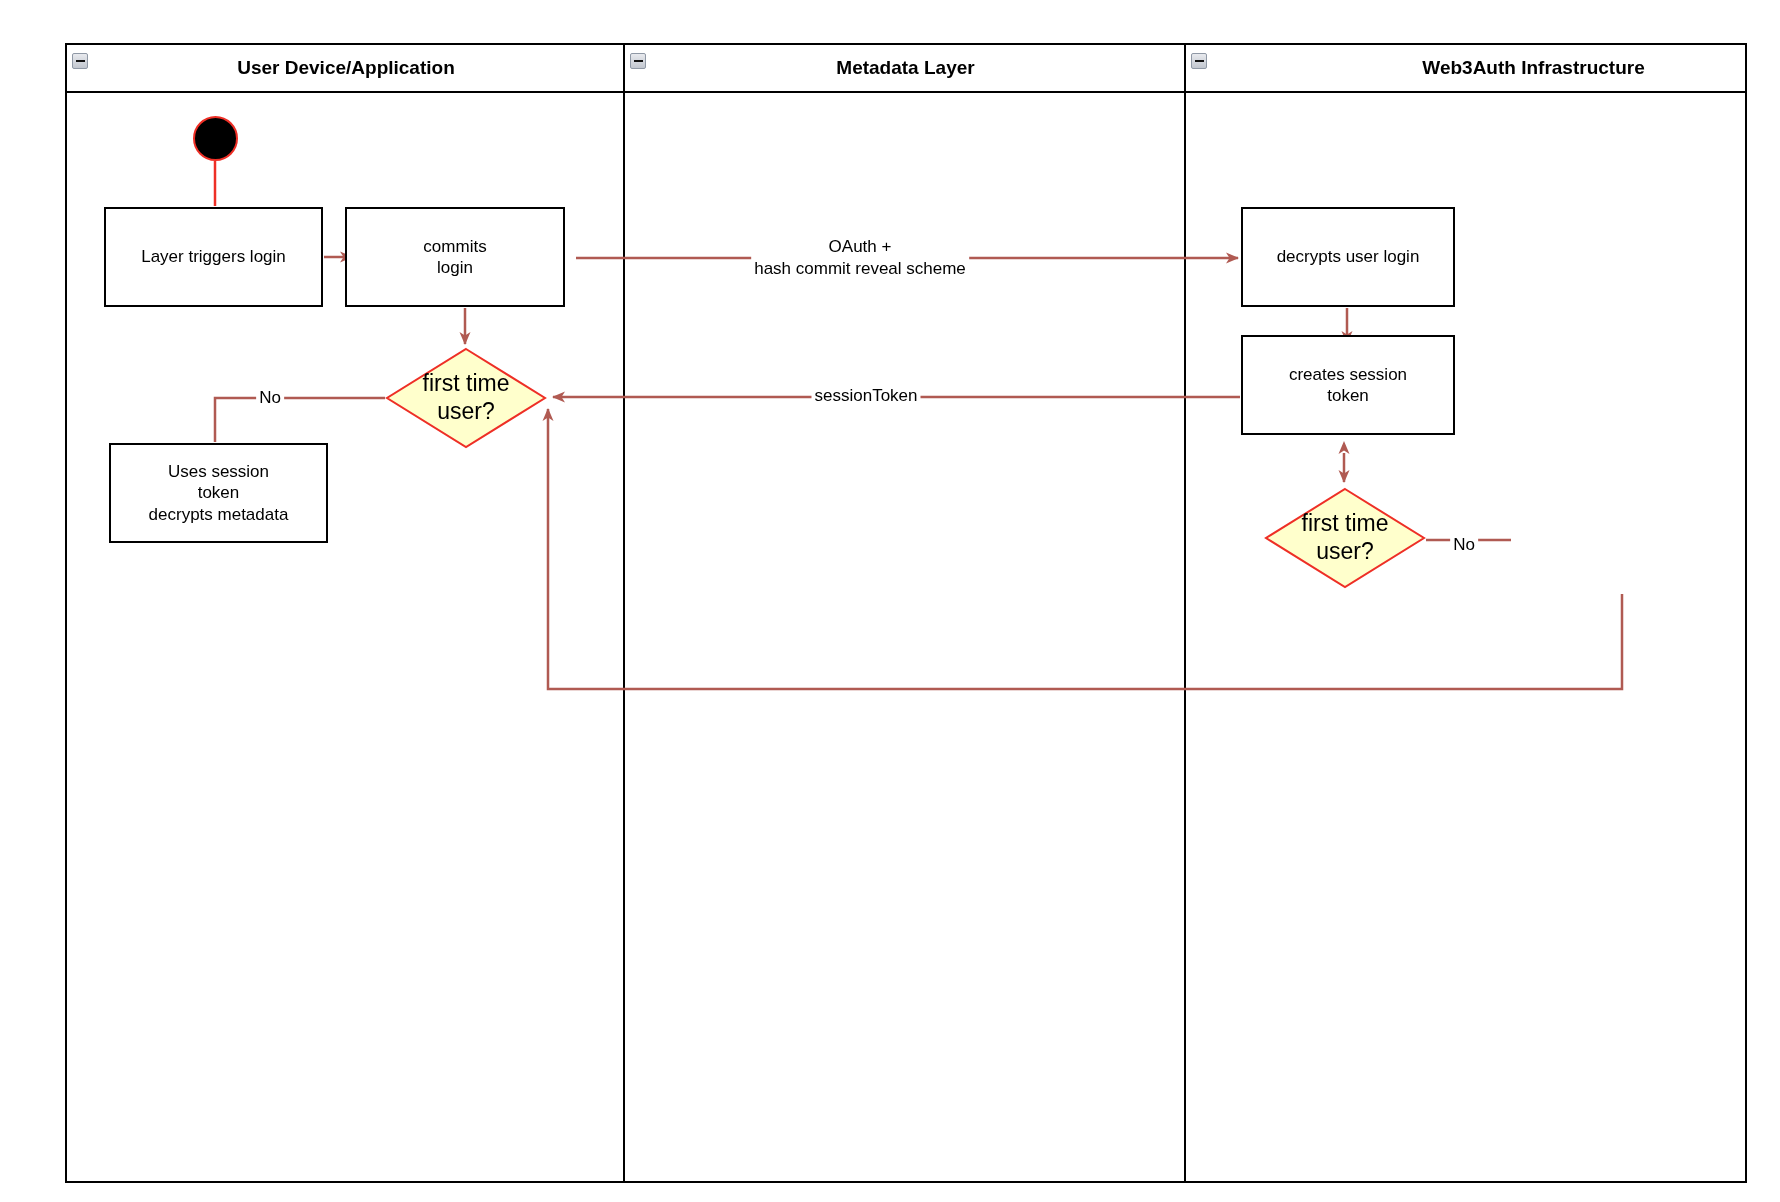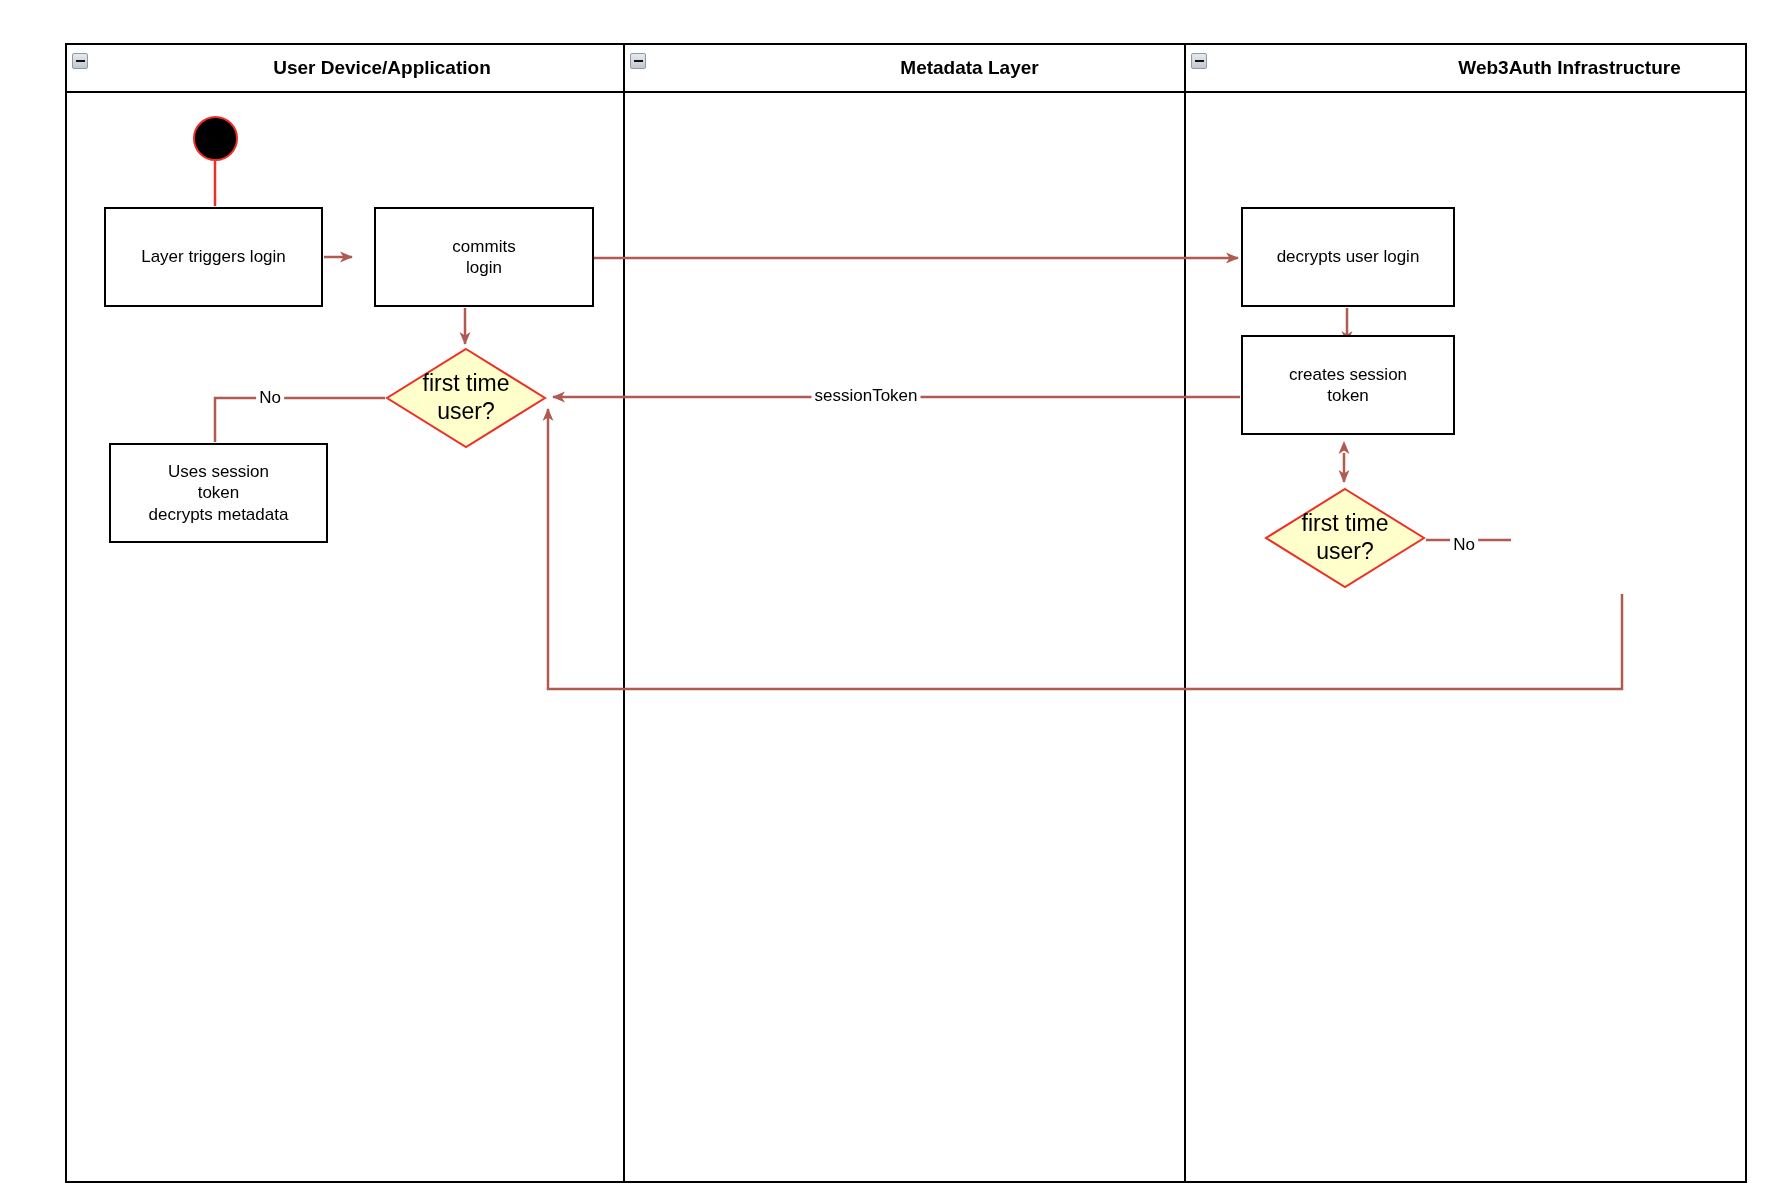--- a/index.html
+++ b/index.html
@@ -13,21 +13,21 @@
     position:relative;width:1780px;height:1202px;background:#ffffff;
     font-family:"Liberation Sans", sans-serif;color:#000;
     overflow:hidden;
   }
   
   .pool{position:absolute;left:65px;top:43px;width:1682px;height:1140px;
     border:2px solid var(--line);box-sizing:border-box;background:#fff;}
   .lane-header-sep{position:absolute;left:0;top:46px;width:100%;height:2px;background:var(--line);}
   .lane-divider{position:absolute;top:0;width:2px;height:100%;background:var(--line);}
   .lane-title{position:absolute;top:0;height:46px;display:flex;align-items:center;justify-content:center;
-    font-weight:bold;font-size:19px;padding-left:36px;}
+    font-weight:bold;font-size:19px;}
   .collapse-btn{position:absolute;top:8px;width:16px;height:16px;box-sizing:border-box;
     background:linear-gradient(#e8eaee,#c2c7cf);border:1px solid #8f98a5;border-radius:2px;
     display:flex;align-items:center;justify-content:center;cursor:pointer;}
   .collapse-btn .minus{width:9px;height:2.5px;background:#111;}
   
   .node{position:absolute;box-sizing:border-box;background:#fff;border:2px solid var(--line);
     display:flex;align-items:center;justify-content:center;text-align:center;
     font-size:17px;line-height:1.25;white-space:pre-line;z-index:2;}
   .start{position:absolute;box-sizing:border-box;border-radius:50%;background:#000;
     border:2px solid var(--red);z-index:2;}
@@ -46,21 +46,21 @@
 <body>
 
 <div id="canvas">
 
   <div class="pool">
     <div class="lane-header-sep"></div>
     <div class="lane-divider" style="left:556px;"></div>
     <div class="lane-divider" style="left:1117px;"></div>
 
     <div class="lane-title" style="left:0;width:558px;">User Device/Application</div>
-    <div class="lane-title" style="left:586px;width:561px;">Metadata Layer</div>
+    <div class="lane-title" style="left:558px;width:561px;">Metadata Layer</div>
     <div class="lane-title" style="left:1186px;width:561px;">Web3Auth Infrastructure</div>
 
     <div class="collapse-btn" style="left:5px;">
         <div class="minus"></div>
       </div>
     <div class="collapse-btn" style="left:563px;">
         <div class="minus"></div>
       </div>
     <div class="collapse-btn" style="left:1124px;">
         <div class="minus"></div>
@@ -97,21 +97,21 @@
 
     <path d="M1426,540 L1511,540" stroke="#B05A52" stroke-width="2.5" fill="none"></path>
 
     <path d="M1622,594 L1622,689 L548,689 L548,409" stroke="#B05A52" stroke-width="2.5" fill="none" marker-end="url(#arrow)"></path>
   </svg>
 
   <div class="start" style="left:193px;top:116px;width:45px;height:45px;"></div>
 
   <div class="node" style="left:104px;top:207px;width:219px;height:100px;">Layer triggers login</div>
 
-  <div class="node" style="left:374px;top:207px;width:220px;height:100px;">commits
+  <div class="node" style="left:345px;top:207px;width:220px;height:100px;">commits
 login</div>
 
   <div class="node" style="left:109px;top:443px;width:219px;height:100px;">Uses session
 token
 decrypts metadata</div>
 
   <div class="node" style="left:1241px;top:207px;width:214px;height:100px;">decrypts user login</div>
 
   <div class="node" style="left:1241px;top:335px;width:214px;height:100px;">creates session
 token</div>
@@ -126,17 +126,19 @@
   </div>
 
   <div class="diamond" style="left:1265px;top:488px;width:160px;height:100px;">
     <svg width="160" height="100">
       <polygon points="80,1 159,50 80,99 1,50" fill="#FFFFCC" stroke="#EE2F26" stroke-width="2"></polygon>
     </svg>
     <div class="dtext">first time
 user?</div>
   </div>
 
+  <div class="edge-label" style="left:860px;top:258px;">OAuth +
+hash commit reveal scheme</div>
   <div class="edge-label" style="left:866px;top:396px;">sessionToken</div>
   <div class="edge-label" style="left:270px;top:398px;">No</div>
   <div class="edge-label" style="left:1464px;top:545px;">No</div>
 
 </div>
 
 </body></html>

